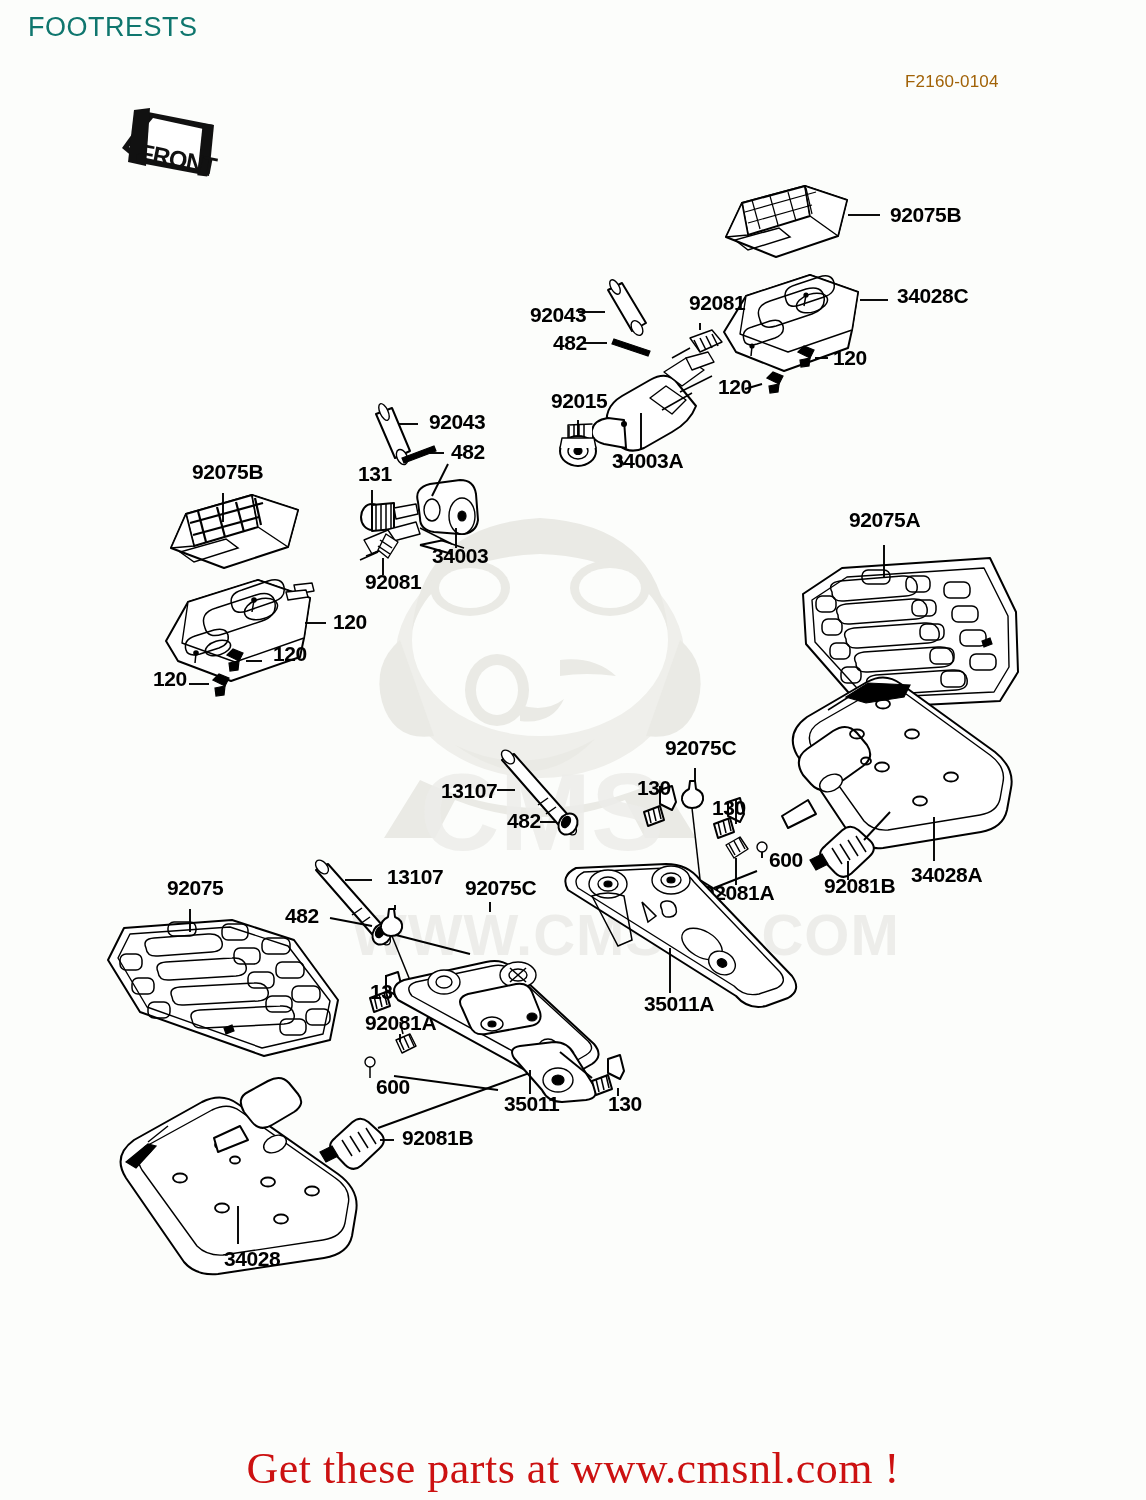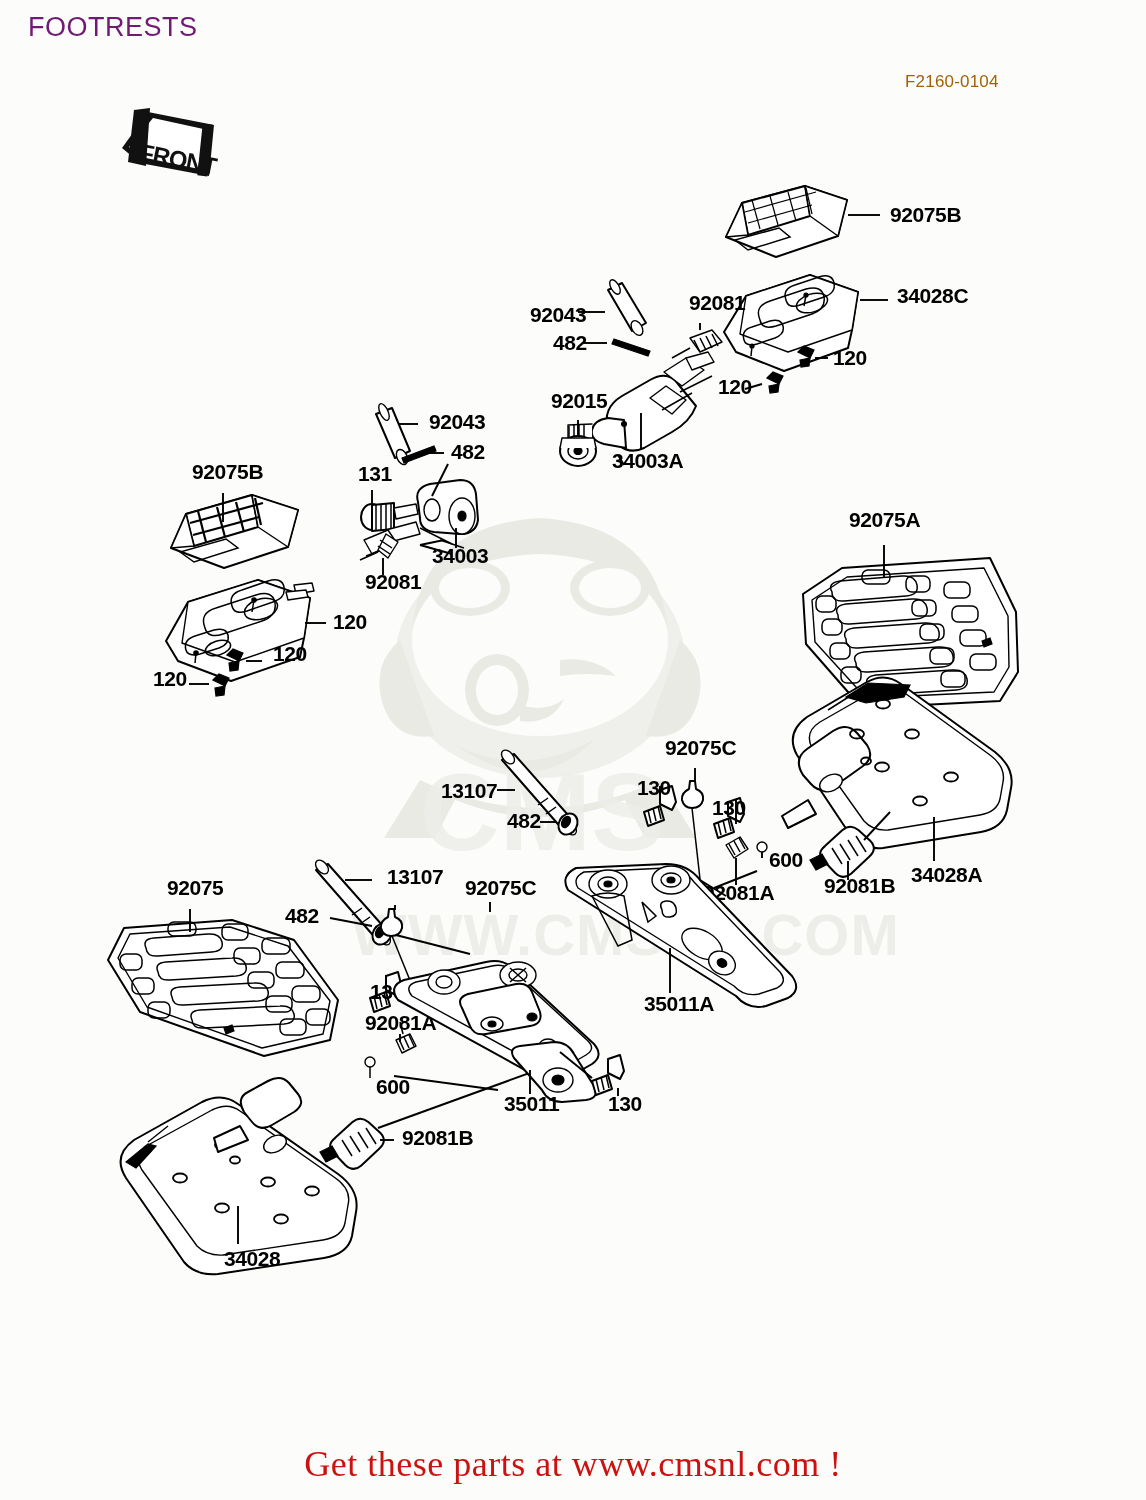--- a/index.html
+++ b/index.html
@@ -12,41 +12,41 @@
     height: 1500px;
     position: relative;
     font-family: "Liberation Sans", sans-serif;
     overflow: hidden;
   }
   #page-title {
     position: absolute;
     left: 28px;
     top: 12px;
     font-size: 27px;
-    color: #701a75;
+    color: #0f766e;
     letter-spacing: 0.5px;
     font-weight: 400;
     font-family: "Liberation Sans", sans-serif;
   }
   #diagram-id {
     position: absolute;
     left: 905px;
     top: 72px;
     font-size: 17px;
     color: #a16207;
     font-family: "Liberation Sans", sans-serif;
     letter-spacing: 0.2px;
   }
   #footer-cta {
     position: absolute;
     left: 0;
     top: 1443px;
     width: 1146px;
     text-align: center;
-    font-size: 36px;
+    font-size: 44px;
     color: #cc1111;
     font-family: "Liberation Serif", serif;
     letter-spacing: 0.5px;
   }
   #canvas {
     position: absolute;
     left: 0; top: 0;
     width: 1146px;
     height: 1500px;
   }

